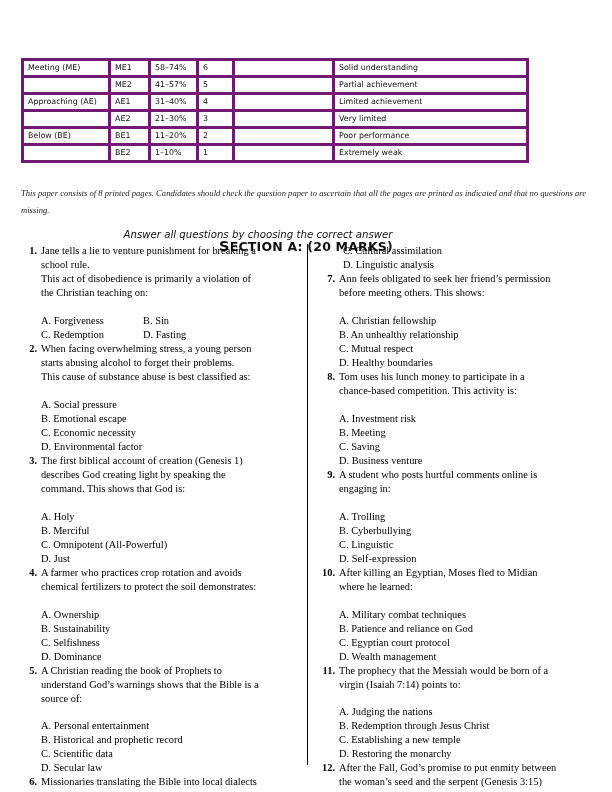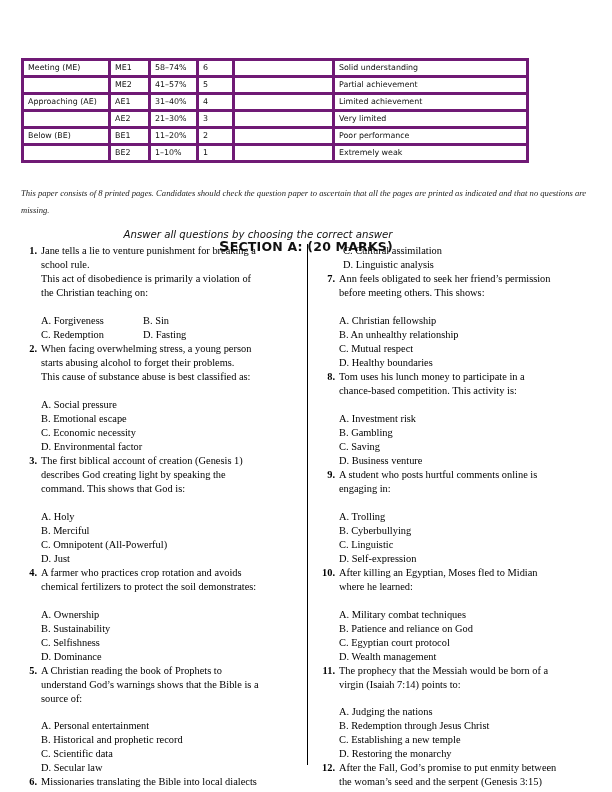--- a/index.html
+++ b/index.html
@@ -350,21 +350,21 @@
     </div>
 
     <div class="q">
       <span class="q-num">8.</span>
       <span class="q-stem">
         <span class="line">Tom uses his lunch money to participate in a</span>
         <span class="line">chance-based competition. This activity is:</span>
       </span>
       <span class="opts">
         <span class="opt">A. Investment risk</span>
-        <span class="opt">B. Gambling</span>
+        <span class="opt">B. Meeting</span>
         <span class="opt">C. Saving</span>
         <span class="opt">D. Business venture</span>
       </span>
     </div>
 
     <div class="q">
       <span class="q-num">9.</span>
       <span class="q-stem">
         <span class="line">A student who posts hurtful comments online is</span>
         <span class="line">engaging in:</span>

